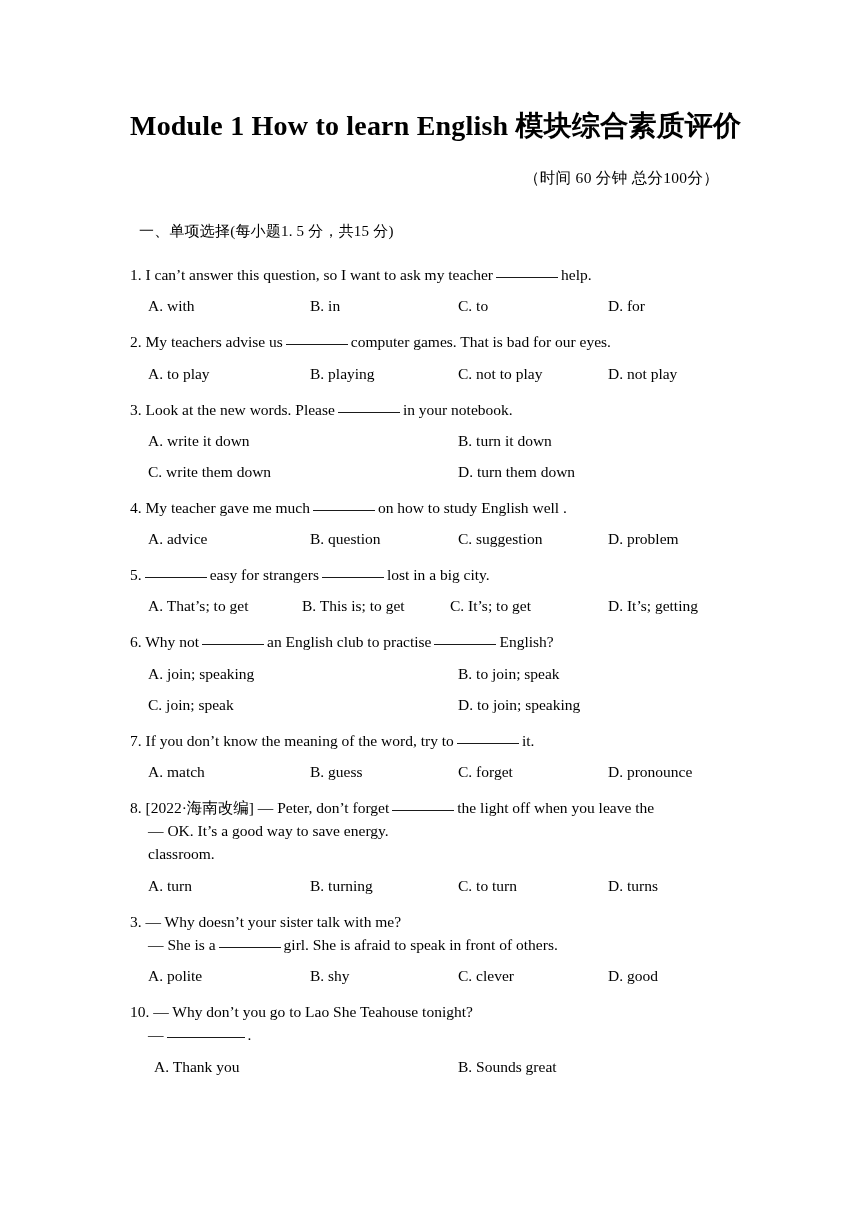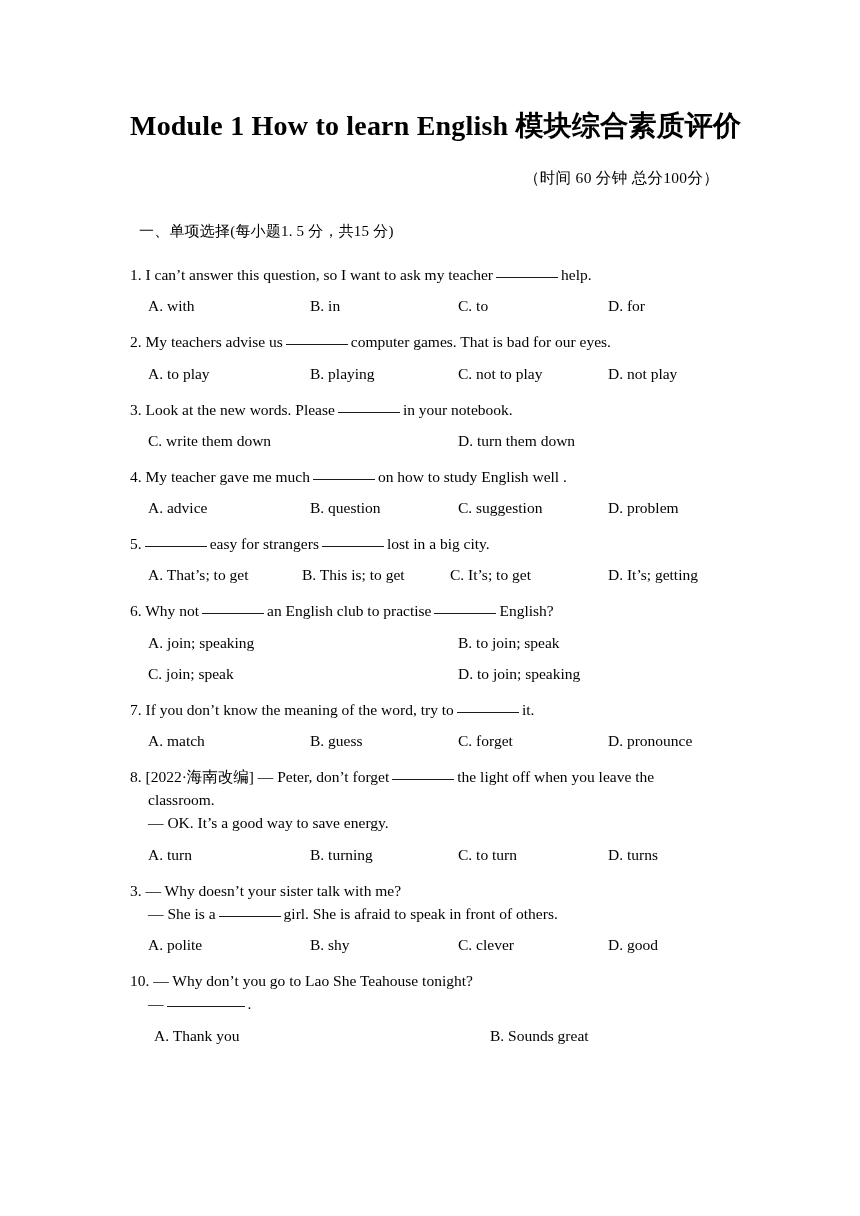--- a/index.html
+++ b/index.html
@@ -104,21 +104,21 @@
   
   .opt-row.cols4tight .opt.c0 { left: 18px; }
   .opt-row.cols4tight .opt.c1 { left: 172px; }
   .opt-row.cols4tight .opt.c2 { left: 320px; }
   .opt-row.cols4tight .opt.c3 { left: 478px; }
   
   .opt-row.cols2 .opt.c0 { left: 18px; }
   .opt-row.cols2 .opt.c1 { left: 328px; }
   
   .opt-row.cols2b .opt.c0 { left: 24px; }
-  .opt-row.cols2b .opt.c1 { left: 328px; margin-left: 32px; }
+  .opt-row.cols2b .opt.c1 { left: 328px; }
 </style>
 </head>
 <body>
 
 <div class="page">
   <div class="content">
 
     <h1 class="doc-title">Module 1 How to learn English 模块综合素质评价</h1>
     <div class="doc-subtitle">（时间 60 分钟 总分100分）</div>
 
@@ -144,20 +144,24 @@
         <span class="opt c0">A. to play</span>
         <span class="opt c1">B. playing</span>
         <span class="opt c2">C. not to play</span>
         <span class="opt c3">D. not play</span>
       </div>
     </div>
 
     <div class="question">
       <div class="q-line q-stem">
         <span>3. Look at the new words. Please</span><span class="blank w-std"></span><span>in your notebook.</span>
+      </div>
+      <div class="opt-row cols2">
+        <span class="opt c0">A. write it down</span>
+        <span class="opt c1">B. turn it down</span>
       </div>
       <div class="opt-row cols2">
         <span class="opt c0">C. write them down</span>
         <span class="opt c1">D. turn them down</span>
       </div>
     </div>
 
     <div class="question">
       <div class="q-line q-stem">
         <span>4. My teacher gave me much</span><span class="blank w-std"></span><span>on how to study English well .</span>
@@ -205,22 +209,22 @@
         <span class="opt c1">B. guess</span>
         <span class="opt c2">C. forget</span>
         <span class="opt c3">D. pronounce</span>
       </div>
     </div>
 
     <div class="question">
       <div class="q-line q-stem">
         <span>8. [2022·海南改编] — Peter, don’t forget</span><span class="blank w-std"></span><span>the light off when you leave the</span>
       </div>
+      <div class="q-line q-dialog">— OK. It’s a good way to save energy.</div>
       <div class="q-line q-cont">classroom.</div>
-      <div class="q-line q-dialog">— OK. It’s a good way to save energy.</div>
       <div class="opt-row cols4">
         <span class="opt c0">A. turn</span>
         <span class="opt c1">B. turning</span>
         <span class="opt c2">C. to turn</span>
         <span class="opt c3">D. turns</span>
       </div>
     </div>
 
     <div class="question">
       <div class="q-line q-stem">3. — Why doesn’t your sister talk with me?</div>

